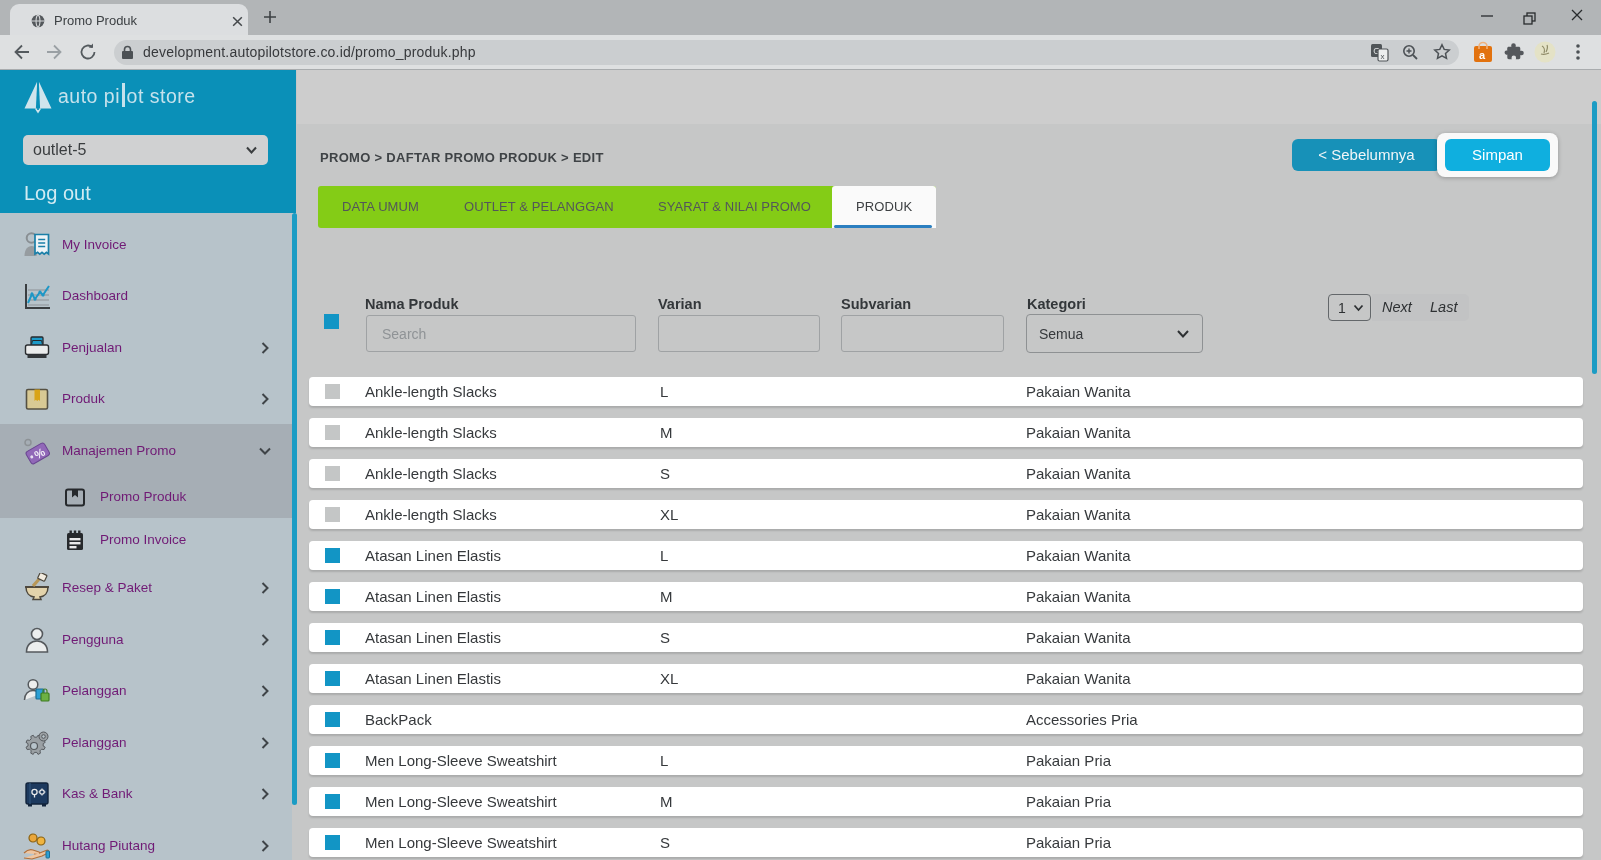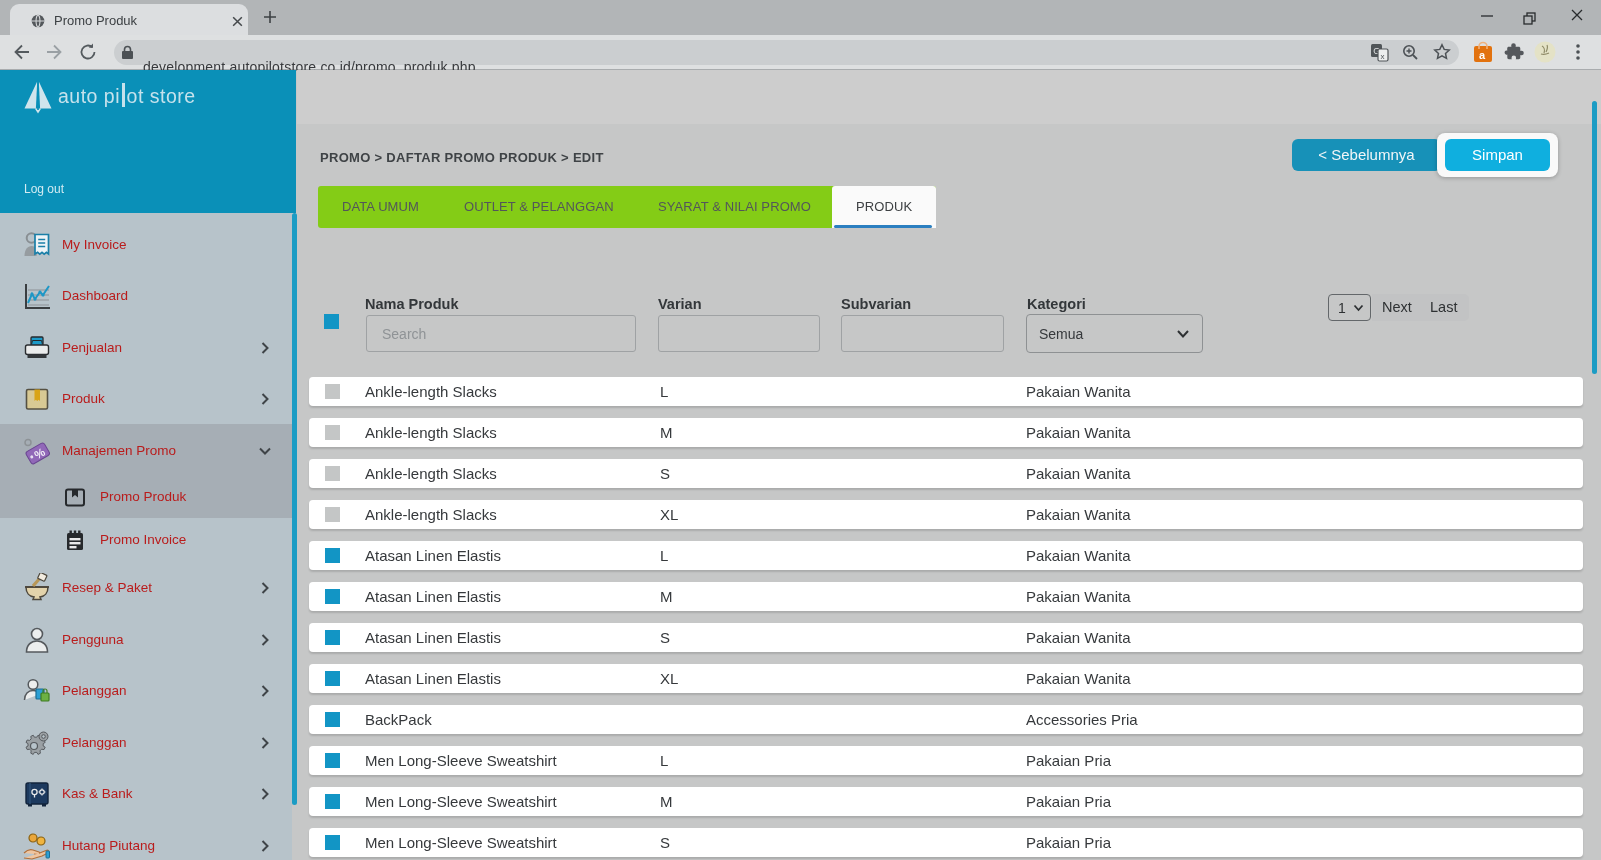--- a/index.html
+++ b/index.html
@@ -9,31 +9,31 @@
 
 #titlebar { position:absolute; left:0; top:0; width:1601px; height:35px; background:#b2b5b7; }
 #tab { position:absolute; left:10px; top:4px; width:238px; height:31px; background:#dcdee0; border-radius:9px 9px 0 0; }
 #tab .title { position:absolute; left:44px; top:9px; font-size:13px; color:#3d4144; }
 #tabclose { position:absolute; left:221px; top:11px; width:13px; height:13px; }
 #newtab { position:absolute; left:263px; top:10px; width:14px; height:14px; }
 #winctl { position:absolute; right:0; top:0; width:140px; height:35px; }
 
 #toolbar { position:absolute; left:0; top:35px; width:1601px; height:35px; background:#dee0e1; border-bottom:1px solid #a9acae; }
 #omni { position:absolute; left:114px; top:40px; width:1345px; height:25px; background:#cbced0; border-radius:13px; }
-#urltext { position:absolute; left:143px; top:44px; font-size:14px; color:#37393c; letter-spacing:0.2px;margin-top:15px; }
+#urltext { position:absolute; left:143px; top:44px; font-size:14px; color:#37393c; letter-spacing:0.2px; }
 
 
 #sidebar { position:absolute; left:0; top:70px; width:292px; height:790px; background:#b7c3ca; }
 #sbhead { position:absolute; left:0; top:0; width:296px; height:143px; background:#0a90b8; }
 #logotext { position:absolute; left:58px; top:13px; font-size:19.5px; color:#c6e2ec; letter-spacing:0.5px; }
 #outsel { position:absolute; left:23px; top:65px; width:245px; height:30px; background:#d0d1d2; border-radius:5px; color:#3a3d3f; font-size:16px; line-height:30px; padding-left:10px; }
-#logout { position:absolute; left:24px; top:112px; font-size:12px; color:#d2ebf2; }
+#logout { position:absolute; left:24px; top:112px; font-size:20px; color:#d2ebf2; }
 .mitem { position:absolute; left:0; width:292px; }
 .mitem .ic { position:absolute; left:22px; width:30px; height:30px; }
-.mitem .lbl { position:absolute; left:62px; font-size:13.5px; color:#b91c1c; }
+.mitem .lbl { position:absolute; left:62px; font-size:13.5px; color:#701a75; }
 .mitem .chev { position:absolute; left:258px; width:14px; height:14px; }
 .sub .ic { left:64px; width:22px; height:22px; }
 .sub .lbl { left:100px; }
 #mpblock { position:absolute; left:0; top:354px; width:292px; height:94px; background:#a6aeb5; }
 #sbscroll { position:absolute; left:292px; top:213px; width:4.5px; height:592px; background:#1b9cc4; border-radius:3px; }
 
 
 #main { position:absolute; left:297px; top:70px; width:1304px; height:790px; background:#c6c7c7; }
 #topstrip { position:absolute; left:0; top:0; width:1304px; height:54px; background:#cdcdcd; }
 #crumb { position:absolute; left:23px; top:80px; font-size:13px; font-weight:bold; color:#3f4346; letter-spacing:0.3px; }
@@ -49,21 +49,21 @@
 .colhdr { position:absolute; top:226px; font-size:14.5px; font-weight:bold; color:#33373a; }
 .finput { position:absolute; top:245px; height:37px; border:1px solid #9fa2a4; border-radius:3px; background:transparent; }
 #phsearch { position:absolute; left:85px; top:256px; font-size:14px; color:#8f9396; }
 #ksel { position:absolute; left:729px; top:244px; width:177px; height:39px; border:1.5px solid #8e9193; border-radius:4px; }
 #ksel .t { position:absolute; left:12px; top:11px; font-size:14px; color:#36393c; }
 #hcb { position:absolute; left:27px; top:244px; width:15px; height:15px; background:#1295c5; }
 
 #pgsel { position:absolute; left:1031px; top:224px; width:43px; height:27px; border:1px solid #63676a; border-radius:4px; }
 #pgsel .t { position:absolute; left:9px; top:5px; font-size:14px; color:#2e3133; }
 #pgstrip { position:absolute; left:1075px; top:224px; width:97px; height:27px; background:#c2c3c4; border-radius:0 5px 5px 0; }
-.pglbl { position:absolute; top:229px; font-size:14.5px; color:#2e3133; }
+.pglbl { position:absolute; top:229px; font-size:14.5px; color:#2e3133;font-style:italic; }
 
 
 .row { position:absolute; left:12px; width:1274px; height:29.5px; background:#ffffff; border-radius:4px; box-shadow:0 2px 2px rgba(0,0,0,0.14); }
 .row .cb { position:absolute; left:15.5px; top:7px; width:15px; height:15px; background:#c4c6c6; }
 .row .cb.on { background:#1295c5; }
 .row .c1 { position:absolute; left:56px; top:6px; font-size:15px; color:#36393c; }
 .row .c2 { position:absolute; left:351px; top:6px; font-size:15px; color:#36393c; }
 .row .c4 { position:absolute; left:717px; top:6px; font-size:15px; color:#36393c; }
 
 #mainscroll { position:absolute; left:1592px; top:101px; width:5px; height:273px; background:#1b9cc4; border-radius:3px; }
@@ -146,20 +146,23 @@
 
 <div id="sidebar">
   <div id="sbhead">
     <svg style="position:absolute;left:22px;top:10px" width="32" height="34" viewBox="0 0 32 34">
       <path d="M15.2 1.5L2.5 28.5h11.4z" fill="#cfe4ec"></path>
       <path d="M16.8 1.5l12.7 27H18.1z" fill="#cfe4ec"></path>
       <path d="M12.8 28.5l3.2 5 3.2-5z" fill="#cfe4ec"></path>
       <path d="M16 0v30" stroke="#0a90b8" stroke-width="1.7"></path>
     </svg>
     <span id="logotext">auto pi<span style="display:inline-block;width:2.5px;height:24px;background:#c6e2ec;vertical-align:-4px;margin:0 2px"></span>ot store</span>
+    <div id="outsel">outlet-5<svg style="position:absolute;right:10px;top:9px" width="13" height="12" viewBox="0 0 13 12">
+          <path d="M2 3.5l4.5 5 4.5-5" stroke="#3a3d3f" stroke-width="2" fill="none"></path>
+        </svg></div>
     <div id="logout">Log out</div>
   </div>
   <div id="mpblock"></div>
   <div id="MENUS">
       <div class="mitem ">
         <div class="ic" style="top:159.5px"><svg viewBox="0 0 30 30">
             <circle cx="9.5" cy="8" r="4.8" fill="none" stroke="#898f93" stroke-width="2"></circle>
             <path d="M2.5 26c0-6.5 3.2-10 7-10 2.6 0 4.8 1.4 6 4l-1 6z" fill="#969ca0"></path>
             <path d="M13 4.5h13.5V24l-2.1-1.7-2.2 1.9-2.2-1.9-2.2 1.9-2.2-1.9-2.6 1.7z" fill="#eef4f7" stroke="#1a7fa8" stroke-width="1.7"></path>
             <path d="M16.2 9.5h7M16.2 13h7M16.2 16.5h7" stroke="#1a7fa8" stroke-width="1.5"></path>

